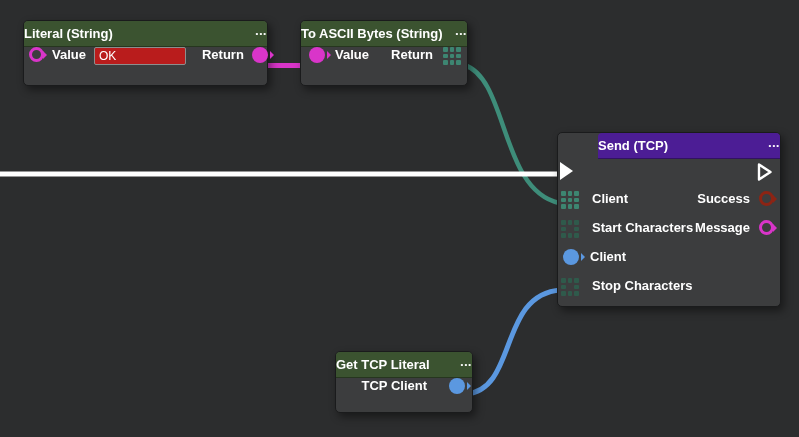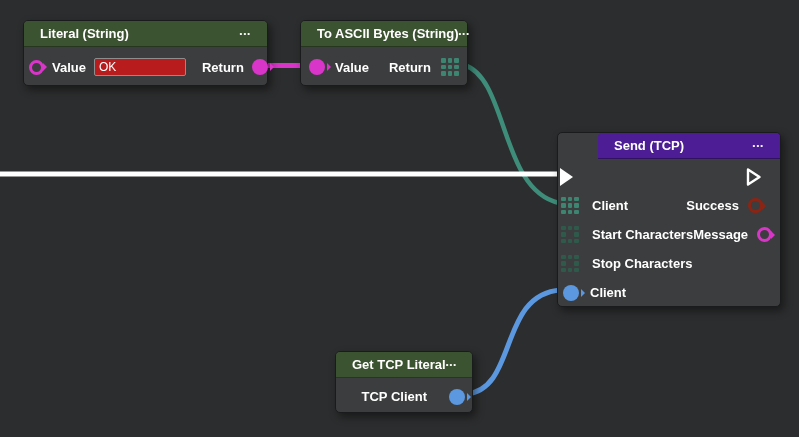--- a/index.html
+++ b/index.html
@@ -14,29 +14,29 @@
   .node{
     position:absolute;z-index:1;
     background:#3c3d3e;
     border:1px solid #1a1b1c;
     border-radius:5px;
     box-shadow:3px 4px 9px rgba(0,0,0,.45);
     box-sizing:border-box;
   }
   .hdr{
     height:25px;display:flex;align-items:center;justify-content:space-between;
-    padding:0 16px;border-radius:4px 4px 0 0;
+    padding:0 0;border-radius:4px 4px 0 0;
     border-bottom:1px solid rgba(0,0,0,.35);
   }
   .hdr.green{background:#3b5330;}
   .hdr.blue{background:#4c1d95;margin-left:40px;}
   .title{font-size:13px;font-weight:700;color:#fff;white-space:nowrap;}
   .menu{font-size:8px;letter-spacing:1px;color:#fff;cursor:pointer;line-height:25px;}
   .body{position:relative;}
-  .row{display:flex;align-items:center;padding:0 17px 0 3px;}
+  .row{display:flex;padding:0 6px 0 3px;}
   .lbl{font-size:13px;font-weight:700;color:#fff;white-space:nowrap;}
   
   .p-magenta{--pc:#d935c9;}
   .p-blue{--pc:#5b98e0;}
   .p-red{--pc:#8c2414;}
   .port{
     width:9px;height:9px;border-radius:50%;
     border:3px solid var(--pc);
     position:relative;flex:none;cursor:crosshair;
   }
@@ -178,36 +178,36 @@
           <span></span>
           <span></span>
           <span></span>
         </span>
       <span class="lbl in">Start Characters</span>
       <span class="sp"></span>
       <span class="lbl out">Message</span>
       <span class="port p-magenta"></span>
     </div>
     <div class="row">
-      <span class="g9 dim">
-          <span></span>
-          <span></span>
-          <span></span>
-          <span></span>
-          <span></span>
-          <span></span>
-          <span></span>
-          <span></span>
-          <span></span>
-        </span>
-      <span class="lbl in">Stop Characters</span>
-    </div>
-    <div class="row">
       <span class="port filled p-blue" style="margin-left:2px;"></span>
       <span class="lbl in" style="margin-left:11px;">Client</span>
+    </div>
+    <div class="row">
+      <span class="g9 dim">
+          <span></span>
+          <span></span>
+          <span></span>
+          <span></span>
+          <span></span>
+          <span></span>
+          <span></span>
+          <span></span>
+          <span></span>
+        </span>
+      <span class="lbl in">Stop Characters</span>
     </div>
   </div>
 </div>
 
 <div class="node" id="n-getc">
   <div class="hdr green">
     <span class="title">Get TCP Literal</span>
     <span class="menu">•••</span>
   </div>
   <div class="body">

